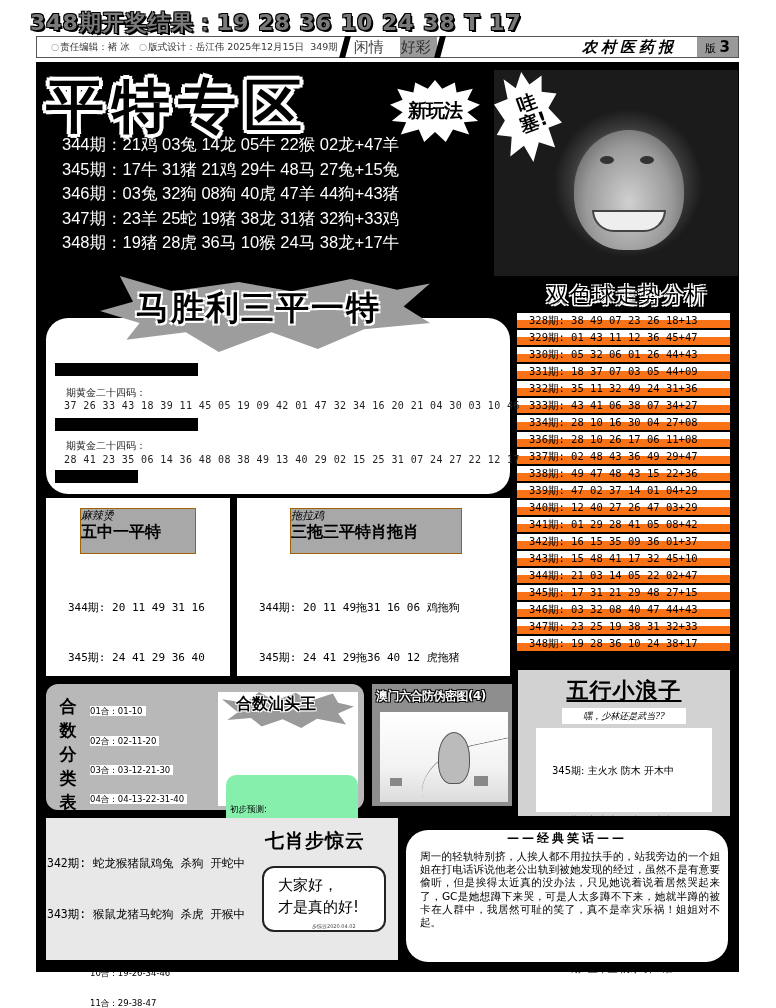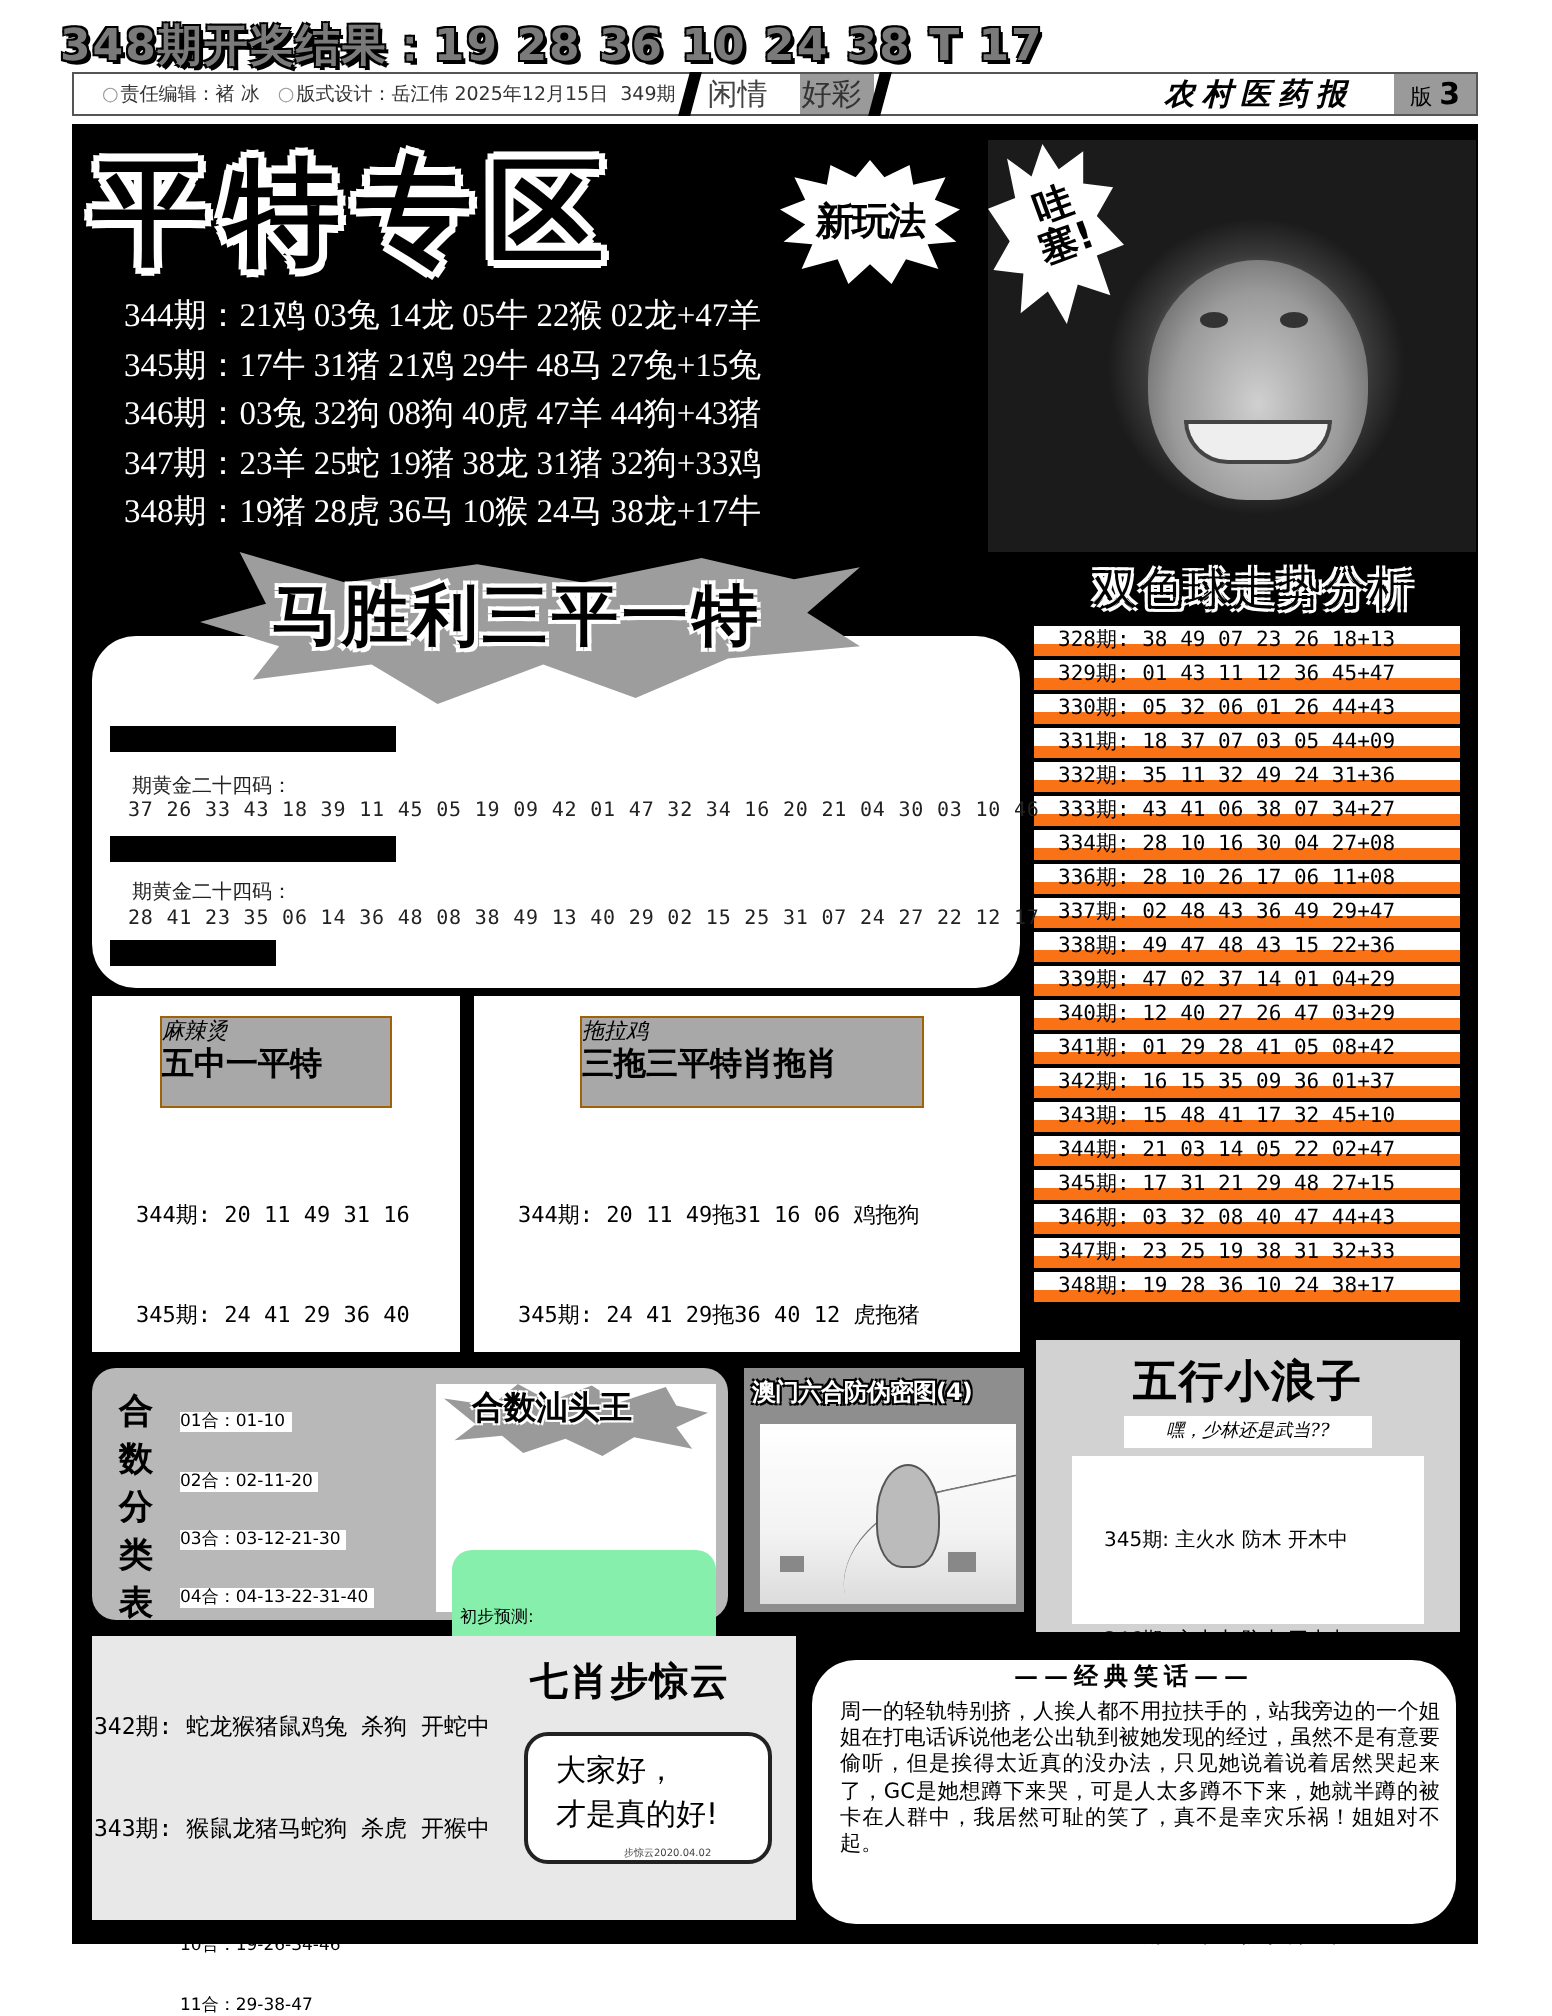--- a/index.html
+++ b/index.html
@@ -53,21 +53,21 @@
     text-shadow: -3px -3px 0 #fff, 3px -3px 0 #fff, -3px 3px 0 #fff, 3px 3px 0 #fff,
                  0 -4px 0 #fff, 0 4px 0 #fff, -4px 0 0 #fff, 4px 0 0 #fff;
   }
   .burst-new {
     position: absolute; left: 390px; top: 80px; width: 90px; height: 62px; background: #fff;
     clip-path: polygon(50% 0,58% 14%,72% 4%,74% 20%,92% 14%,86% 32%,100% 40%,86% 52%,98% 66%,82% 68%,88% 88%,70% 80%,62% 100%,50% 84%,38% 100%,32% 80%,12% 88%,18% 68%,2% 66%,14% 52%,0 40%,14% 32%,8% 14%,26% 20%,28% 4%,42% 14%);
     display: flex; align-items: center; justify-content: center;
   }
   .burst-new span { font-weight: bold; font-size: 19px; color: #000; letter-spacing: -1px; }
 
-  .pingte-rows { position: absolute; left: 62px; top: 146px; font-family: Liberation Serif, serif; color: #fff; font-size: 16.5px; line-height: 24.5px; }
+  .pingte-rows { position: absolute; left: 62px; top: 132px; font-family: Liberation Sans, sans-serif; color: #fff; font-size: 16.5px; line-height: 24.5px; }
   .pingte-rows .row { white-space: pre; }
 
   
   .photo {
     position: absolute; left: 494px; top: 70px; width: 244px; height: 206px; overflow: hidden;
     background: radial-gradient(ellipse 38% 45% at 55% 55%, #b9b9b9 0%, #8b8b8b 35%, #3a3a3a 60%, #1b1b1b 80%),
                 linear-gradient(#cfcfcf,#bdbdbd);
   }
   .photo .face {
     position: absolute; left: 80px; top: 60px; width: 110px; height: 120px; border-radius: 50% 50% 45% 45%;
@@ -85,21 +85,21 @@
   }
 
   
   .ssq-title {
     position: absolute; left: 518px; top: 280px; width: 218px; text-align: center;
     font-family: "DejaVu Sans", sans-serif; font-size: 22px; color: #000; letter-spacing: 1px;
     text-shadow: -1.5px -1.5px 0 #fff, 1.5px -1.5px 0 #fff, -1.5px 1.5px 0 #fff, 1.5px 1.5px 0 #fff;
   }
   .ssq-list { position: absolute; left: 517px; top: 313px; width: 213px; }
   .ssq-row {
-    height: 15px; margin-bottom: 2px; background: #fff; border-bottom: 6px solid #f97316;
+    height: 15px; margin-bottom: 2px; background: #fff; border-bottom: 8px solid #f97316;
     font-family: "DejaVu Sans Mono", monospace; font-size: 10.5px; line-height: 14px; padding-left: 12px; white-space: pre;
   }
 
   
   .msl-box {
     position: absolute; left: 46px; top: 318px; width: 464px; height: 176px; background: #fff; border-radius: 22px;
   }
   .msl-burst {
     position: absolute; left: 100px; top: 276px; width: 330px; height: 76px; background: #9d9d9d;
     clip-path: polygon(6% 0,22% 20%,42% 8%,58% 20%,76% 4%,90% 18%,100% 10%,92% 40%,100% 62%,80% 70%,66% 96%,52% 74%,36% 100%,26% 74%,8% 84%,12% 62%,0 46%,10% 34%);
@@ -139,21 +139,21 @@
   .am-box { position: absolute; left: 372px; top: 684px; width: 140px; height: 122px; background: #8e8e8e; }
   .am-title { position: absolute; left: 376px; top: 688px; font-weight: bold; font-size: 12px; color: #fff; text-shadow: -1px -1px 0 #000, 1px -1px 0 #000, -1px 1px 0 #000, 1px 1px 0 #000; white-space: nowrap; letter-spacing: -0.5px; }
   .am-pic { position: absolute; left: 380px; top: 712px; width: 128px; height: 90px; background: linear-gradient(180deg,#fff 0%, #f3f3f3 60%, #dcdcdc 100%); overflow: hidden; }
   .am-pic .cat { position: absolute; left: 58px; top: 20px; width: 32px; height: 52px; border-radius: 50% 50% 40% 40%; background: #bbb; border: 1px solid #555; }
   .am-pic .hill { position: absolute; left: 40px; top: 34px; width: 100px; height: 70px; border-top: 1px solid #777; border-radius: 60% 0 0 0; transform: rotate(-12deg); }
   .am-pic .book1 { position: absolute; left: 10px; top: 66px; width: 12px; height: 8px; background: #888; }
   .am-pic .book2 { position: absolute; left: 94px; top: 64px; width: 14px; height: 10px; background: #888; }
 
   
   .wx-box { position: absolute; left: 518px; top: 670px; width: 212px; height: 146px; background: #d2d2d2; }
-  .wx-title { position: absolute; left: 518px; top: 676px; width: 212px; text-align: center; font-weight: bold; font-size: 22px; letter-spacing: 1px; }
+  .wx-title { position: absolute; left: 518px; top: 676px; width: 212px; text-align: center; font-weight: bold; font-size: 22px; letter-spacing: 1px; text-decoration: underline; }
   .wx-sub { position: absolute; left: 562px; top: 708px; width: 124px; height: 16px; background: #fff; font-family: "DejaVu Serif", serif; font-style: italic; font-size: 9px; line-height: 16px; text-align: center; }
   .wx-list { position: absolute; left: 536px; top: 728px; width: 176px; height: 84px; background: #fff; font-family: "DejaVu Sans", sans-serif; font-size: 10px; line-height: 16.5px; padding: 2px 0 0 16px; white-space: pre; }
 
   
   .qx-box { position: absolute; left: 46px; top: 818px; width: 352px; height: 142px; background: #e8e8e8; }
   .qx-list { position: absolute; left: 47px; top: 820px; font-family: "DejaVu Sans Mono", monospace; font-size: 11.5px; line-height: 17.3px; white-space: pre; }
   .qx-title { position: absolute; left: 265px; top: 828px; font-weight: bold; font-size: 19px; letter-spacing: 1px; }
   .qx-bubble { position: absolute; left: 262px; top: 866px; width: 124px; height: 66px; background: #fff; border: 2px solid #222; border-radius: 12px; }
   .qx-bubble .l1, .qx-bubble .l2 { position: absolute; left: 14px; font-size: 15px; }
   .qx-bubble .l1 { top: 8px; }

